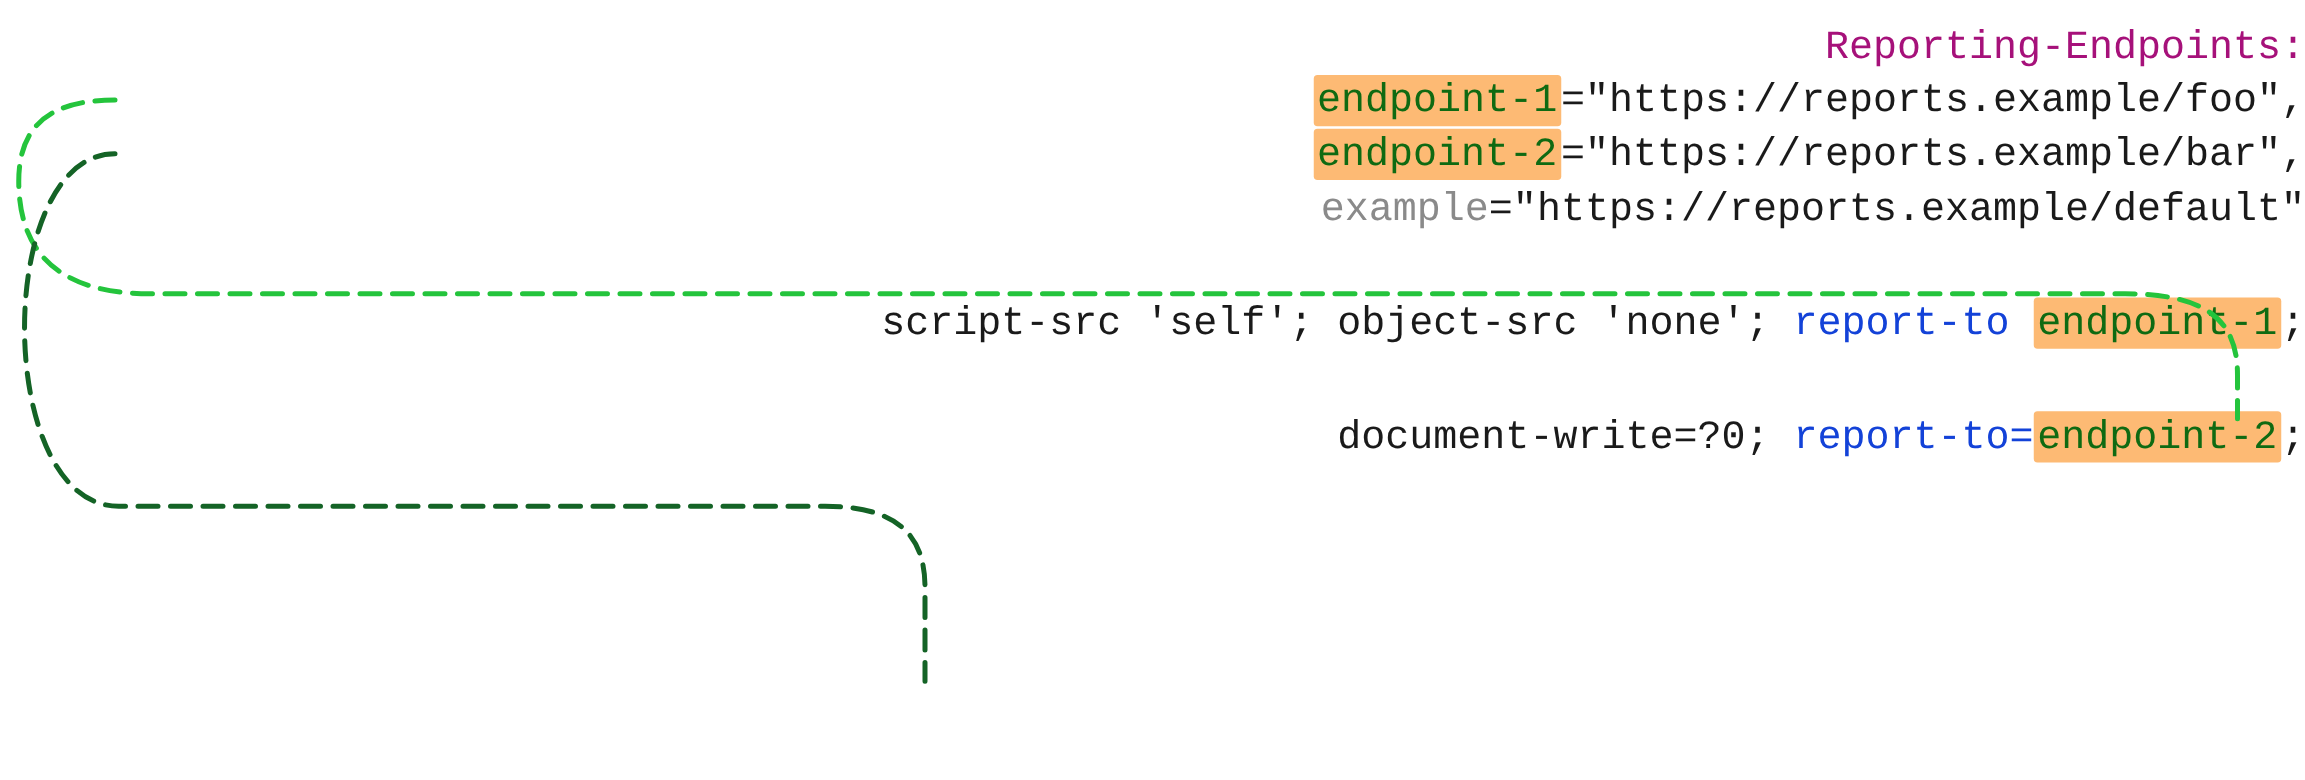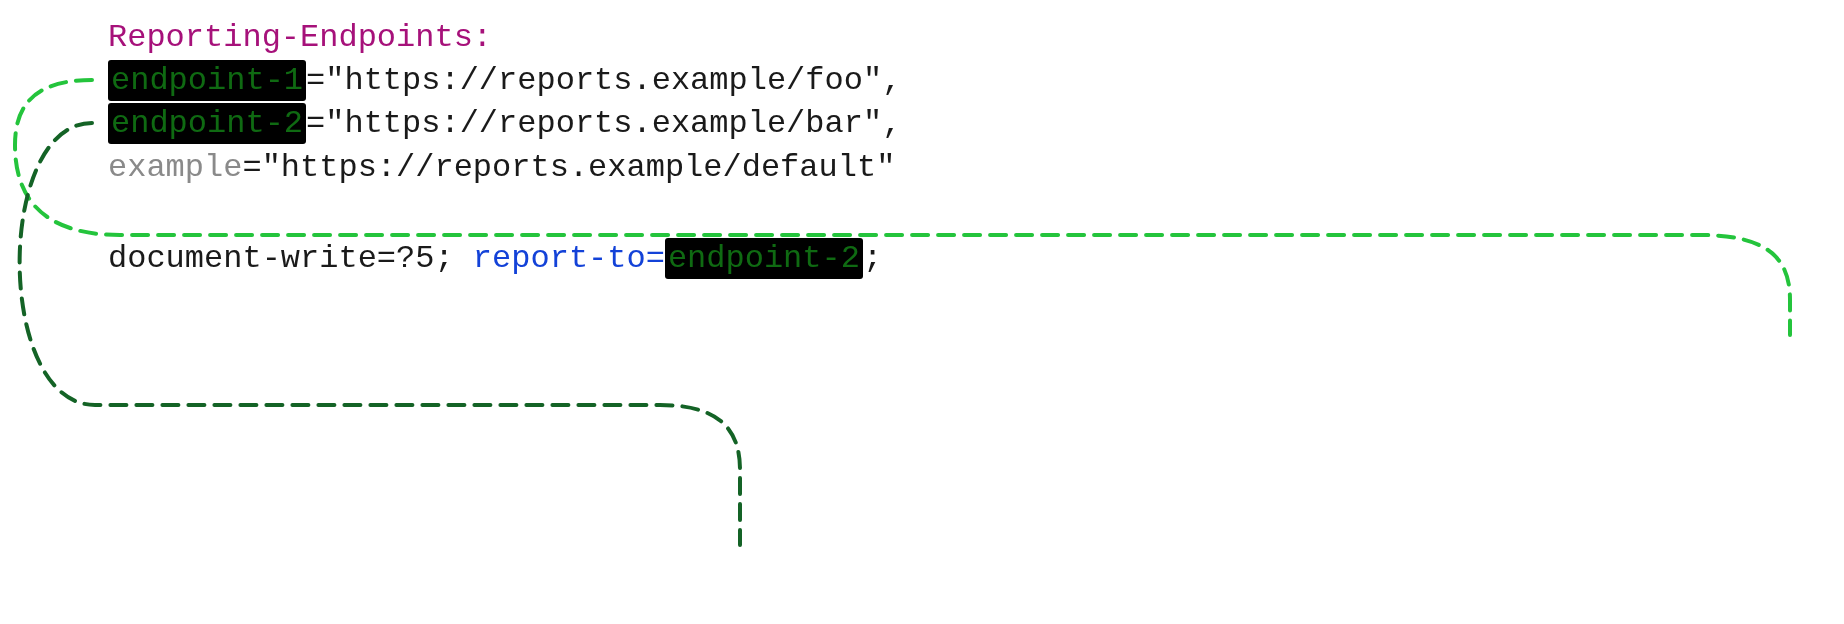--- a/index.html
+++ b/index.html
@@ -11,31 +11,32 @@
     background: #ffffff;
     font-family: 'Menlo', 'Consolas', 'Courier New', monospace;
     font-size: 32px;
     line-height: 1.35;
     position: relative;
     width: 1844px;
     height: 624px;
   }
   .container {
     position: relative;
-    padding-left: 108px;
+    padding-left: 82px;
     padding-top: 16px;
+    text-align: right;
   }
   .block {
     margin-bottom: 48px;
   }
   .header-name {
     color: #a6117a;
   }
   .endpoint-key {
-    background: #000000;
+    background: #fdba74;
     color: #0f6a12;
     padding: 2px 3px;
     border-radius: 3px;
   }
   .default-key {
     color: #8a8a8a;
   }
   .directive {
     color: #1342d8;
   }
@@ -57,24 +58,25 @@
 <div class="container">
 
   <div class="block">
     <div><span class="header-name">Reporting-Endpoints:</span></div>
     <div><span class="endpoint-key">endpoint-1</span><span class="text">="https://reports.example/foo",</span></div>
     <div><span class="endpoint-key">endpoint-2</span><span class="text">="https://reports.example/bar",</span></div>
     <div><span class="default-key">example</span><span class="text">="https://reports.example/default"</span></div>
   </div>
 
   <div class="block">
+    <div><span class="text">script-src 'self'; object-src 'none'; </span><span class="directive">report-to </span><span class="endpoint-key">endpoint-1</span><span class="text">;</span></div>
   </div>
 
   <div class="block">
-    <div><span class="text">document-write=?5; </span><span class="directive">report-to=</span><span class="endpoint-key">endpoint-2</span><span class="text">;</span></div>
+    <div><span class="text">document-write=?0; </span><span class="directive">report-to=</span><span class="endpoint-key">endpoint-2</span><span class="text">;</span></div>
   </div>
 
 </div>
 
 <svg class="overlay" viewBox="0 0 1844 624">
 
   <path d="M 92,80 
            C 35,80 15,105 15,145 
            C 15,200 45,235 120,235 
            L 1700,235 

